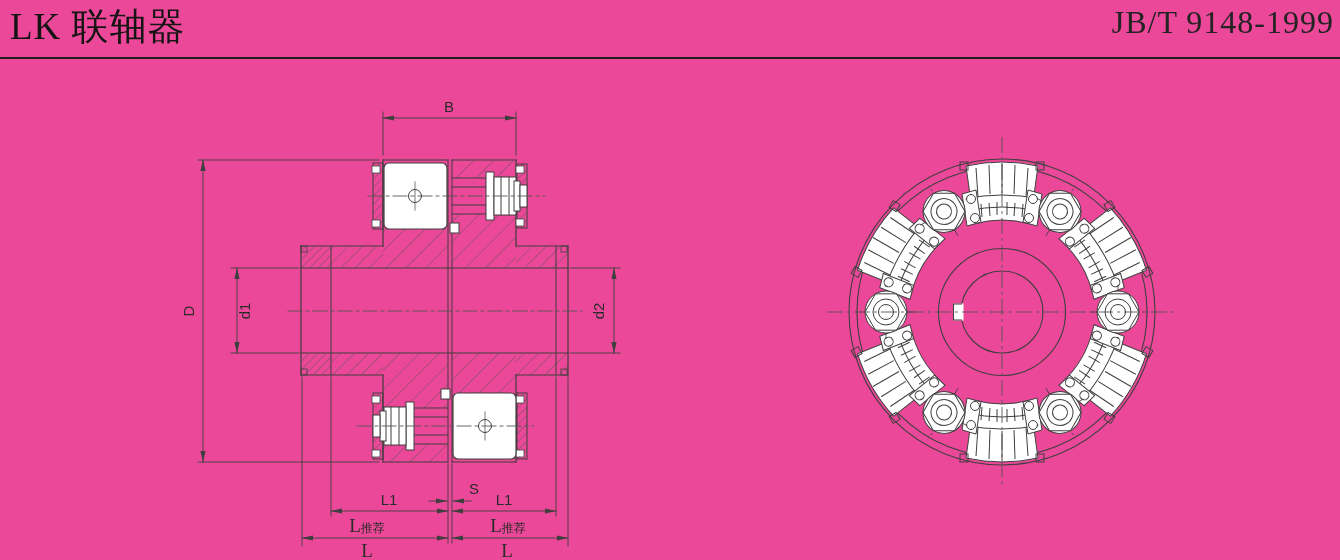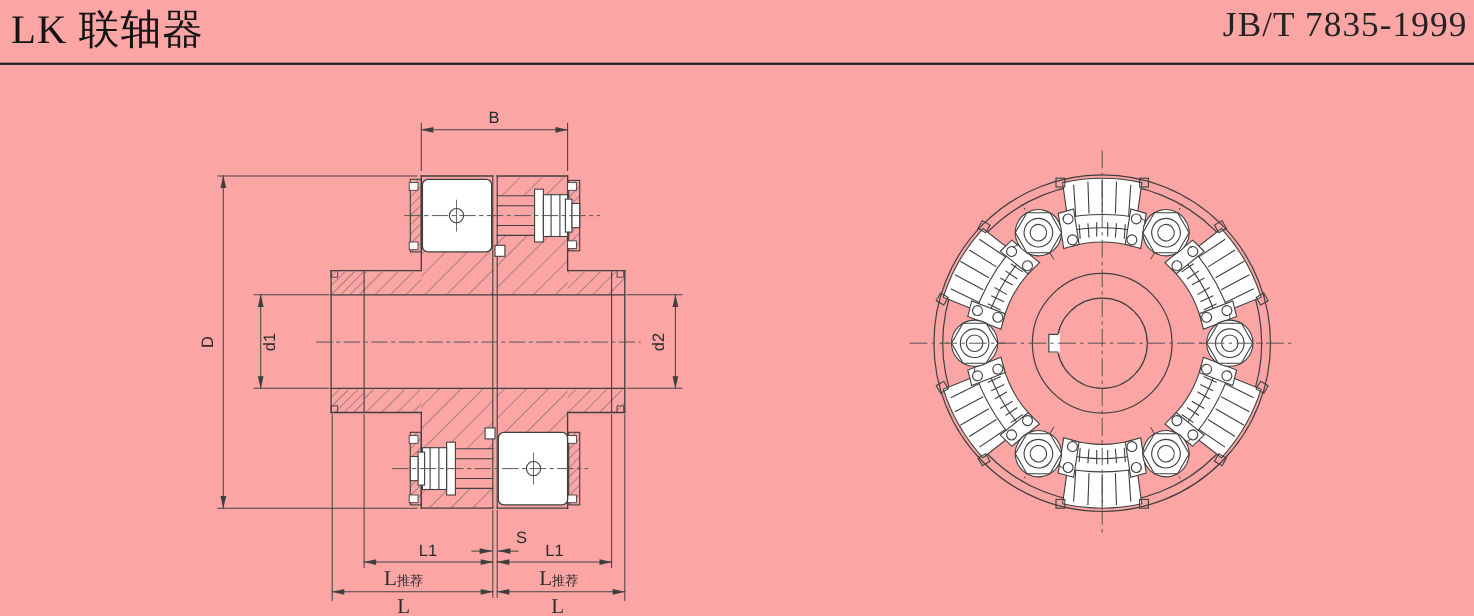--- a/index.html
+++ b/index.html
@@ -1,34 +1,34 @@
 <!DOCTYPE html>
 <html><head>
 <meta charset="utf-8">
 <style>
   html,body{margin:0;padding:0;background:#ffffff;}
-  .page{position:relative;width:1340px;height:560px;background:#fca5a5;overflow:hidden;
+  .page{position:relative;width:1340px;height:560px;background:#ec4899;overflow:hidden;
         font-family:"Liberation Sans",sans-serif;}
   .hdr-title{position:absolute;left:10px;top:2px;font-family:"Liberation Serif",serif;
              font-size:37px;color:#141414;letter-spacing:1px;white-space:nowrap;}
   .hdr-std{position:absolute;right:6px;top:4px;font-family:"Liberation Serif",serif;
            font-size:32px;color:#232323;letter-spacing:1px;white-space:nowrap;}
   .hdr-rule{position:absolute;left:0;top:57px;width:1340px;height:2px;background:#1f1f1f;}
   svg{position:absolute;left:0;top:0;}
   svg text{fill:#2b2b2b;}
   .dimtxt{font-family:"Liberation Sans",sans-serif;font-size:15px;}
   .dimtxtL{font-family:"Liberation Serif",serif;font-size:19px;}
 </style>
 </head>
 <body>
 
 <div class="page">
 
   <div class="hdr-title">LK 联轴器</div>
-  <div class="hdr-std">JB/T 7835-1999</div>
+  <div class="hdr-std">JB/T 9148-1999</div>
   <div class="hdr-rule"></div>
 
   <svg width="1340" height="560" viewBox="0 0 1340 560">
     <defs>
       <pattern id="h6" width="6" height="6" patternUnits="userSpaceOnUse" patternTransform="rotate(45)">
         <line x1="0" y1="0" x2="0" y2="6" stroke="#565656" stroke-width="0.9"></line>
       </pattern>
       <pattern id="h10" width="10" height="10" patternUnits="userSpaceOnUse" patternTransform="rotate(45)">
         <line x1="0" y1="0" x2="0" y2="10" stroke="#565656" stroke-width="0.9"></line>
       </pattern>

